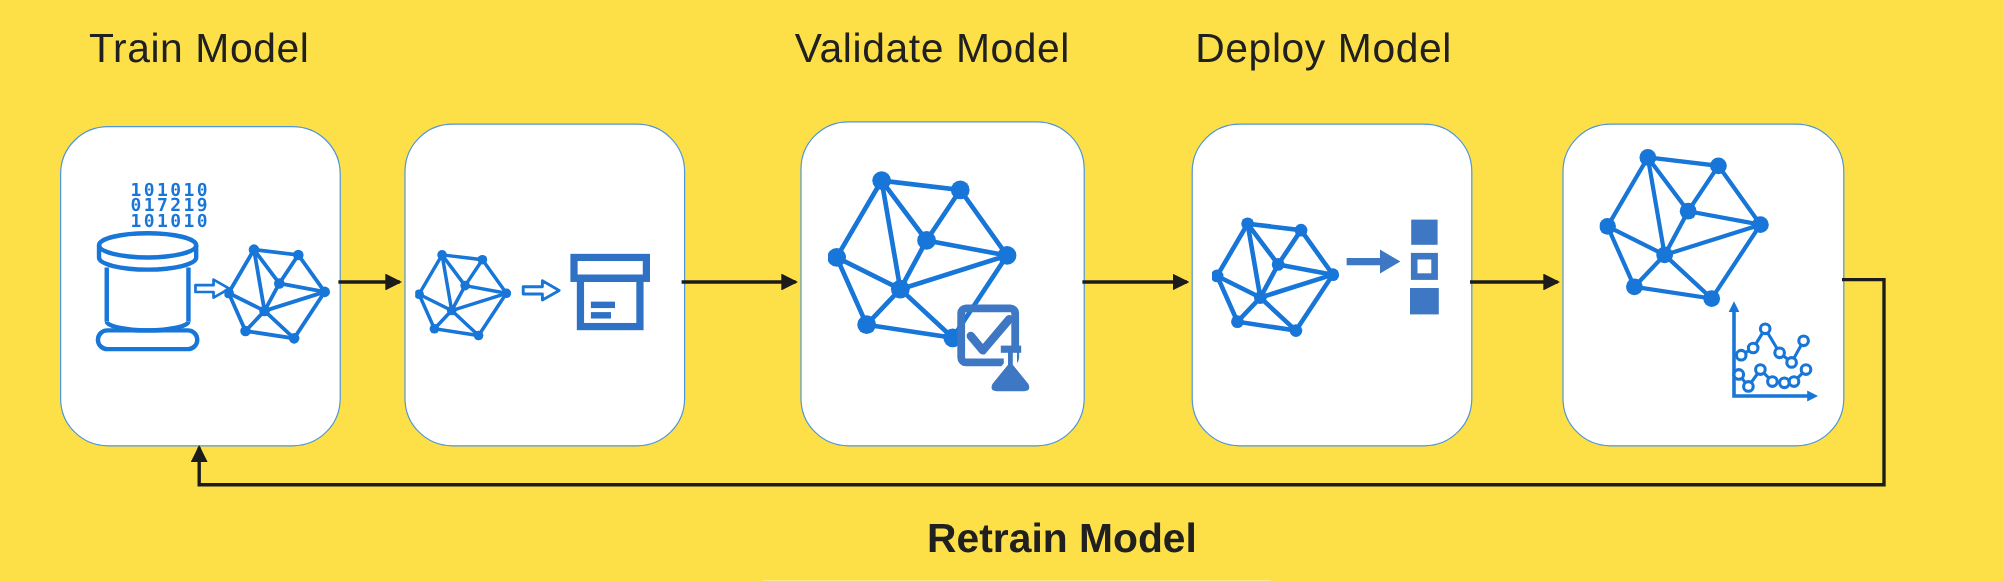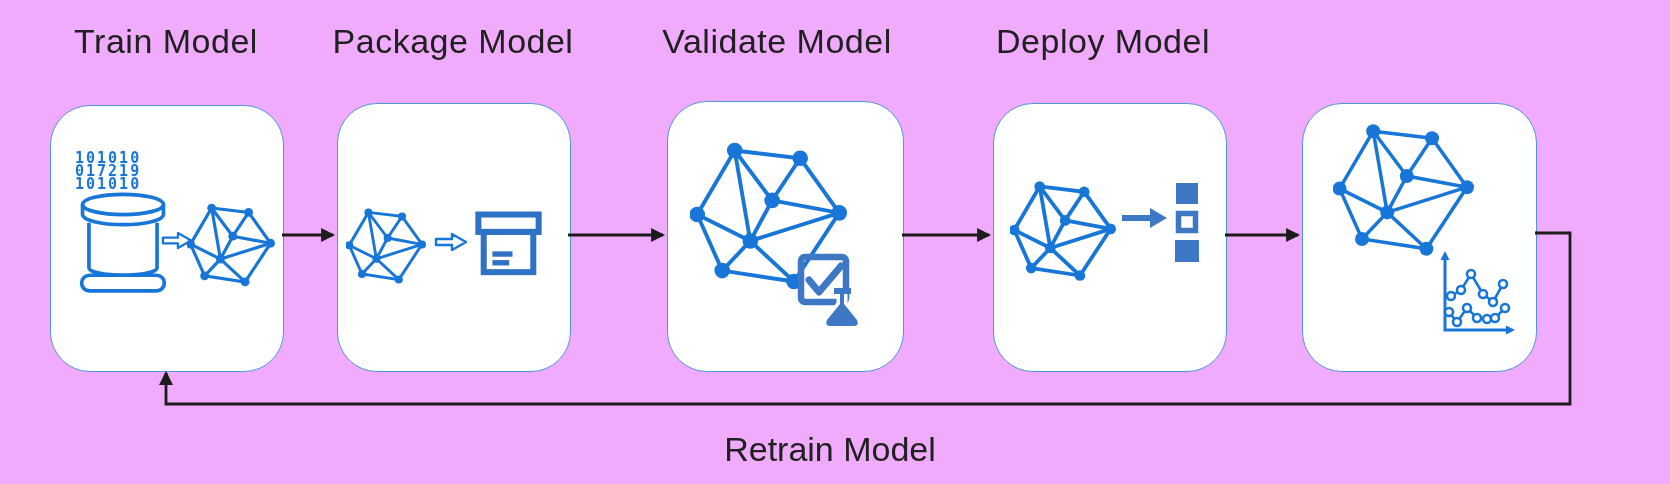--- a/index.html
+++ b/index.html
@@ -1,37 +1,37 @@
 <!DOCTYPE html>
 <html><head>
 <meta charset="utf-8">
 <style>
   html,body{margin:0;padding:0;background:#ffffff;}
   #canvas{
-    position:relative;width:1670px;height:484px;background:#f0abfc;overflow:hidden;
+    position:relative;width:1670px;height:484px;background:#fde047;overflow:hidden;
     font-family:"Liberation Sans", sans-serif;
   }
   .stage-title{
     position:absolute;top:22px;transform:translateX(-50%);
     font-size:34px;font-weight:300;color:#202020;white-space:nowrap;
     letter-spacing:0.5px;
   }
   .stage-box{
     position:absolute;top:103px;width:232px;height:267px;
     border:1.6px solid #4f96dc;border-radius:40px;background:#ffffff;
   }
   .icon{position:absolute;}
   .binary-block{
-    position:absolute;left:24px;top:46px;width:100px;text-align:left;
+    position:absolute;left:24px;top:46px;width:100px;text-align:right;
     font-family:"DejaVu Sans Mono", monospace;font-size:15px;font-weight:bold;
     color:#1776d8;line-height:13px;letter-spacing:2px;z-index:2;
   }
   .retrain-label{
-    position:absolute;left:830px;top:430px;transform:translateX(-50%);
-    font-size:34px;font-weight:400;color:#202020;white-space:nowrap;
+    position:absolute;left:885px;top:430px;transform:translateX(-50%);
+    font-size:34px;font-weight:700;color:#202020;white-space:nowrap;
   }
   svg.net-sm{stroke-width:3.6;}
   svg.net-lg{stroke-width:2.5;}
   .connector-layer{position:absolute;left:0;top:0;z-index:1;}
 </style>
 </head>
 <body>
 
 <div id="canvas">
 
@@ -61,21 +61,20 @@
     <g stroke="#1c1c1c" stroke-width="2.8" fill="none">
       <line x1="282" y1="235" x2="333" y2="235" marker-end="url(#arrowhead)"></line>
       <line x1="568" y1="235" x2="663" y2="235" marker-end="url(#arrowhead)"></line>
       <line x1="902" y1="235" x2="989" y2="235" marker-end="url(#arrowhead)"></line>
       <line x1="1225" y1="235" x2="1298" y2="235" marker-end="url(#arrowhead)"></line>
       <path d="M1535,233 H1570 V404 H166 V373" marker-end="url(#arrowhead)"></path>
     </g>
   </svg>
 
   <div class="stage-title" style="left:166px">Train Model</div>
-  <div class="stage-title" style="left:453px">Package Model</div>
   <div class="stage-title" style="left:777px">Validate Model</div>
   <div class="stage-title" style="left:1103px">Deploy Model</div>
 
   <div class="stage-box" style="left:50px;top:105px;height:265px">
     <div class="binary-block">
       <div>101010</div>
       <div>017219</div>
       <div>101010</div>
     </div>
     <svg class="icon" style="left:26px;top:84px" width="92" height="108" viewBox="0 0 100 116">

